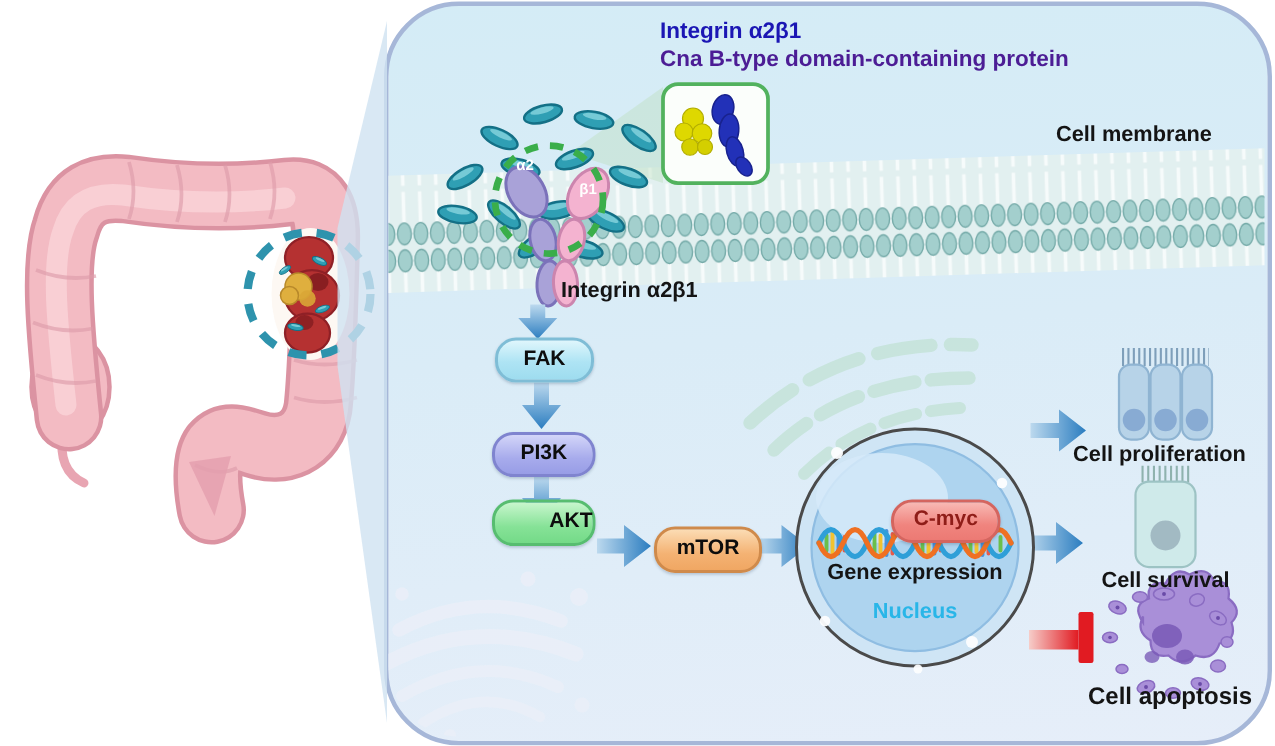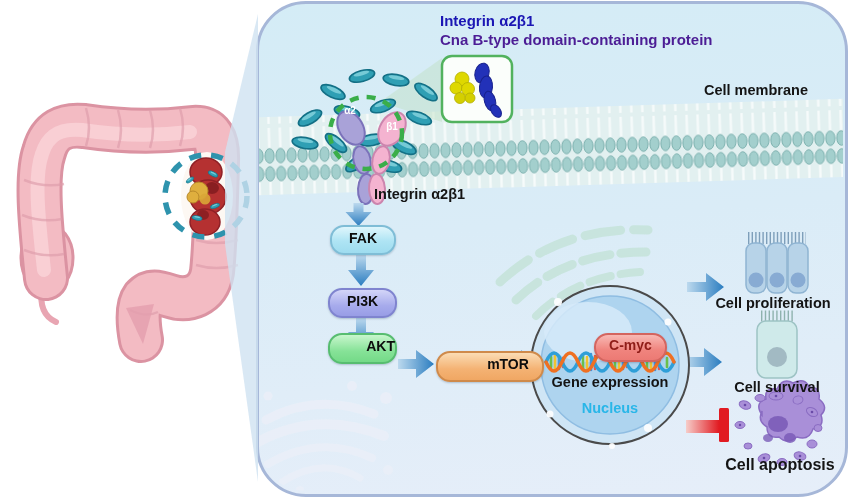--- a/index.html
+++ b/index.html
@@ -266,21 +266,21 @@
   <div class="lbl" style="left:440px;top:31px;font-size:15px;color:#4c1d95;">Cna B-type domain-containing protein</div>
   <div class="lbl" style="left:704px;top:82px;font-size:14.5px;">Cell membrane</div>
 
   <div class="lbl ctr" style="left:339px;top:105px;width:22px;font-size:10px;color:#fff;">α2</div>
   <div class="lbl ctr" style="left:381px;top:121px;width:22px;font-size:10px;color:#fff;">β1</div>
   <div class="lbl" style="left:374px;top:186px;font-size:14.5px;">Integrin α2β1</div>
 
   <div class="pill pill-fak" style="left:330px;top:225px;width:62px;height:26px;line-height:22px;">FAK</div>
   <div class="pill pill-pi3k" style="left:328px;top:288px;width:65px;height:26px;line-height:22px;">PI3K</div>
   <div class="pill pill-akt" style="left:328px;top:333px;width:65px;height:27px;line-height:23px;text-align:right;">AKT</div>
-  <div class="pill pill-mtor" style="left:436px;top:351px;width:68px;height:27px;line-height:23px;padding-left:36px;">mTOR</div>
+  <div class="pill pill-mtor" style="left:436px;top:351px;width:68px;height:27px;line-height:23px;">mTOR</div>
   <div class="pill pill-cmyc" style="left:575px;top:333px;width:69px;height:25px;line-height:21px;margin-left:19px;">C-myc</div>
 
   <div class="lbl ctr" style="left:545px;top:400px;width:130px;font-size:14.5px;color:#29b6e8;">Nucleus</div>
   <div class="lbl ctr" style="left:545px;top:374px;width:130px;font-size:14.5px;">Gene expression</div>
 
   <div class="lbl ctr" style="left:712px;top:379px;width:130px;font-size:14.5px;">Cell survival</div>
   <div class="lbl ctr" style="left:708px;top:295px;width:130px;font-size:14.5px;">Cell proliferation</div>
   <div class="lbl ctr" style="left:715px;top:456px;width:130px;font-size:16px;">Cell apoptosis</div>
 </div>
 

